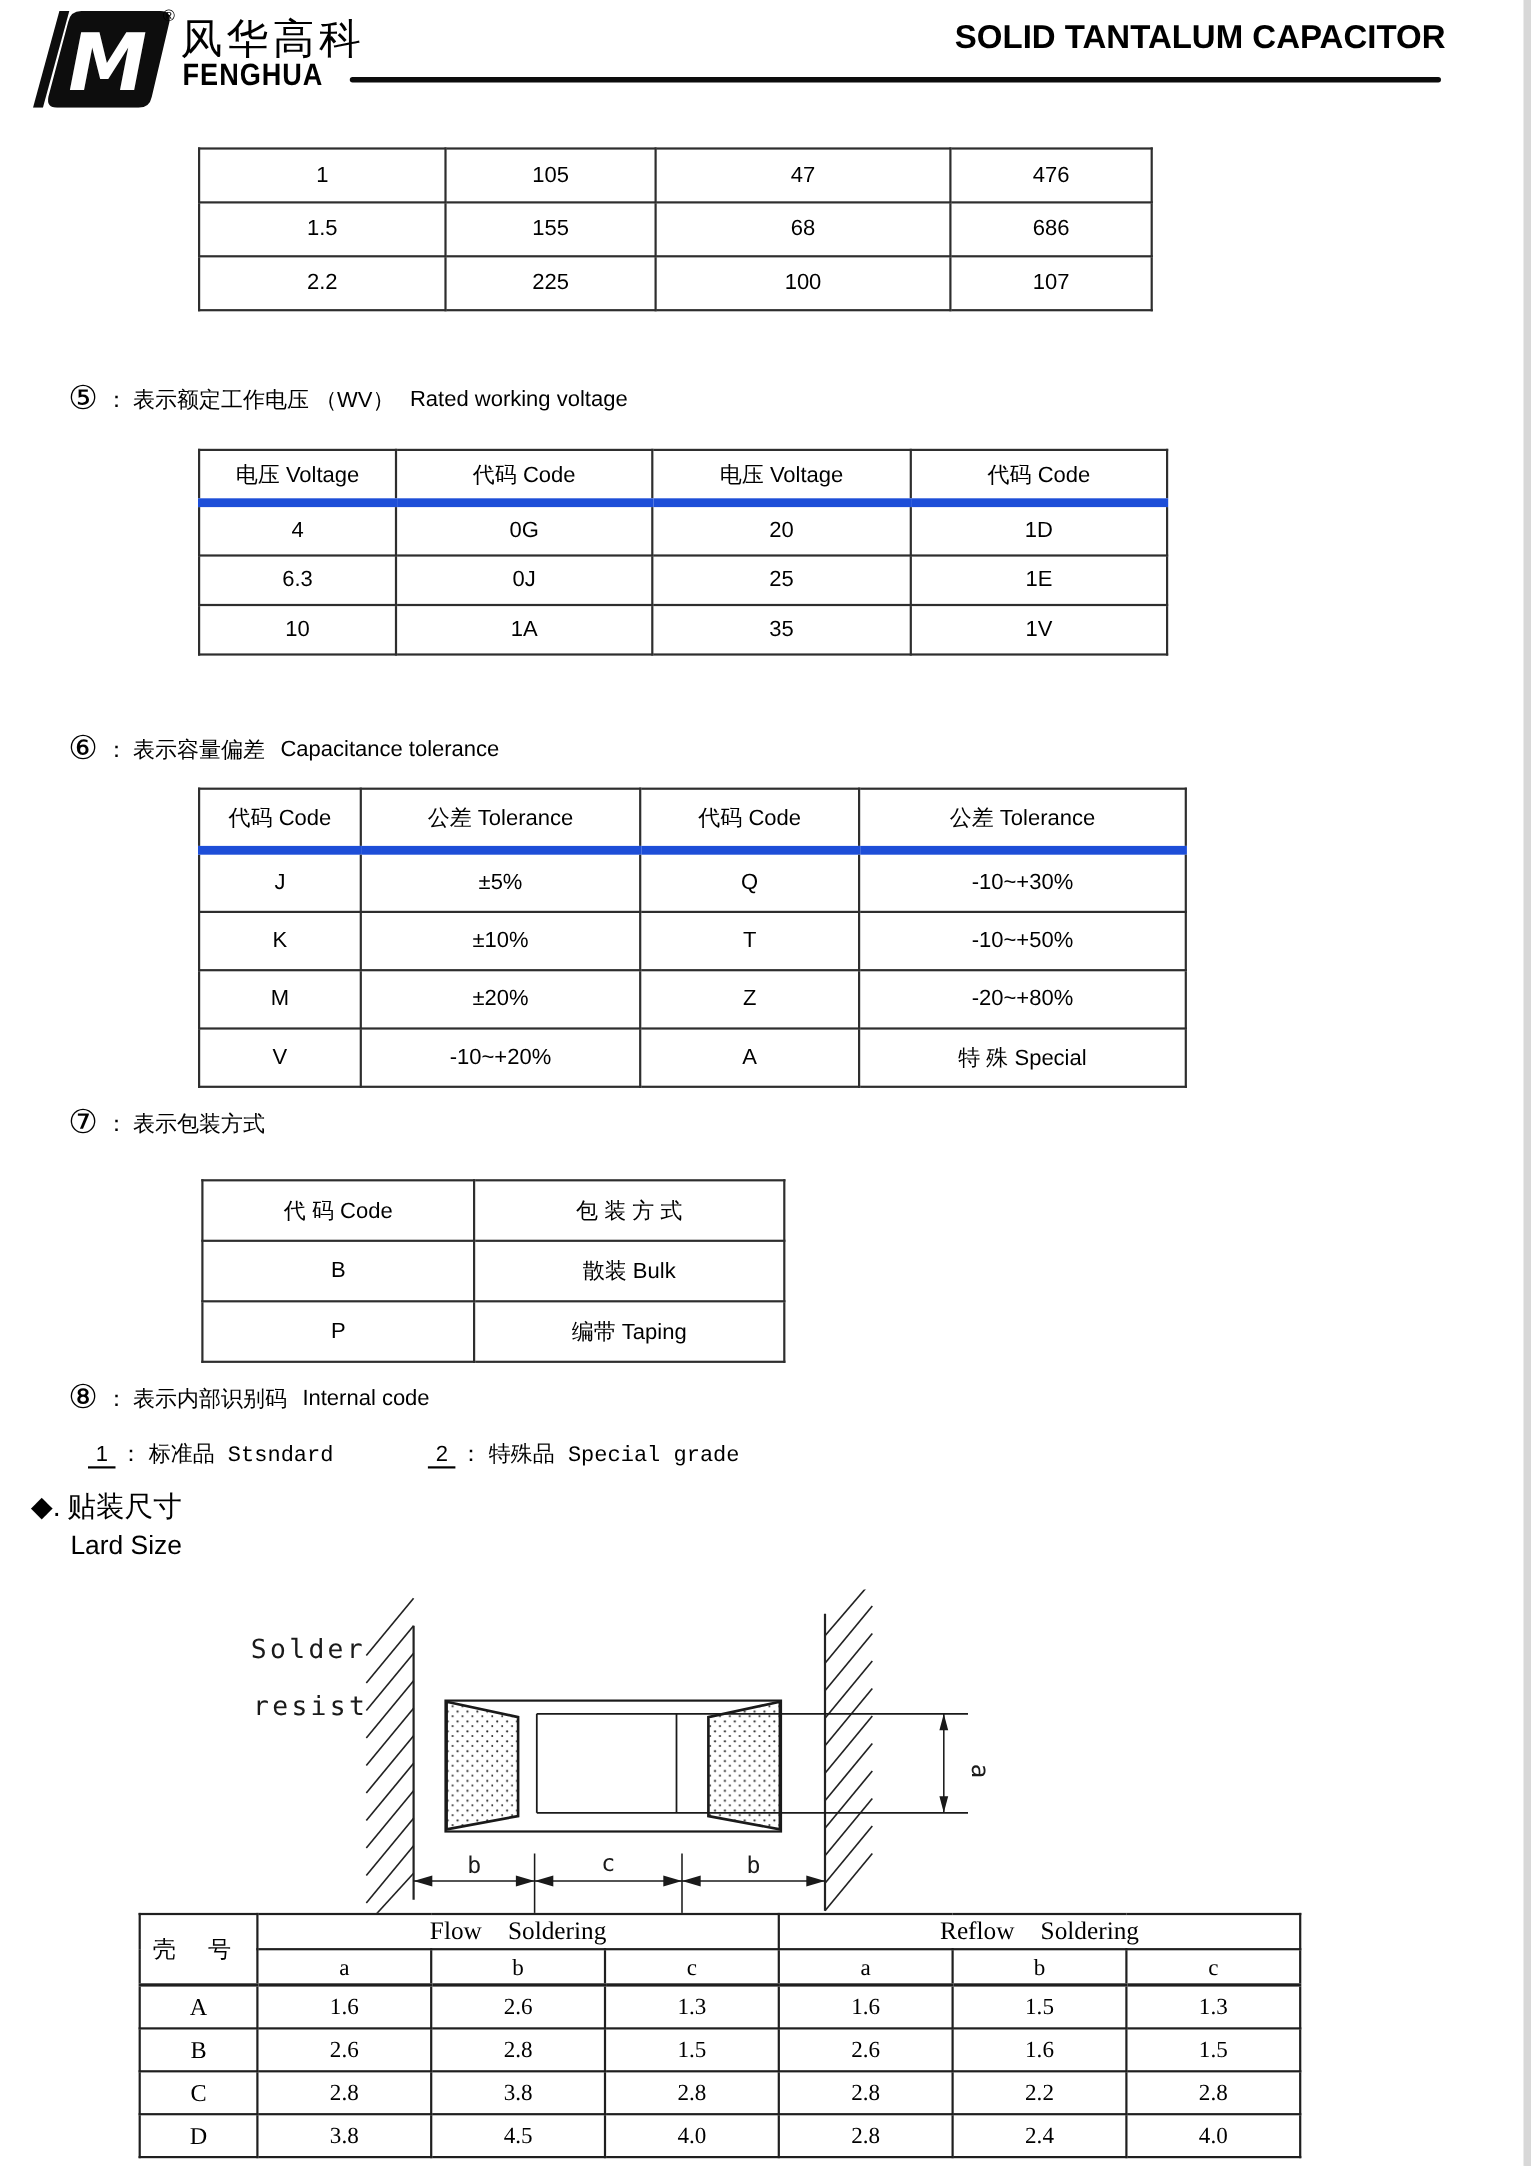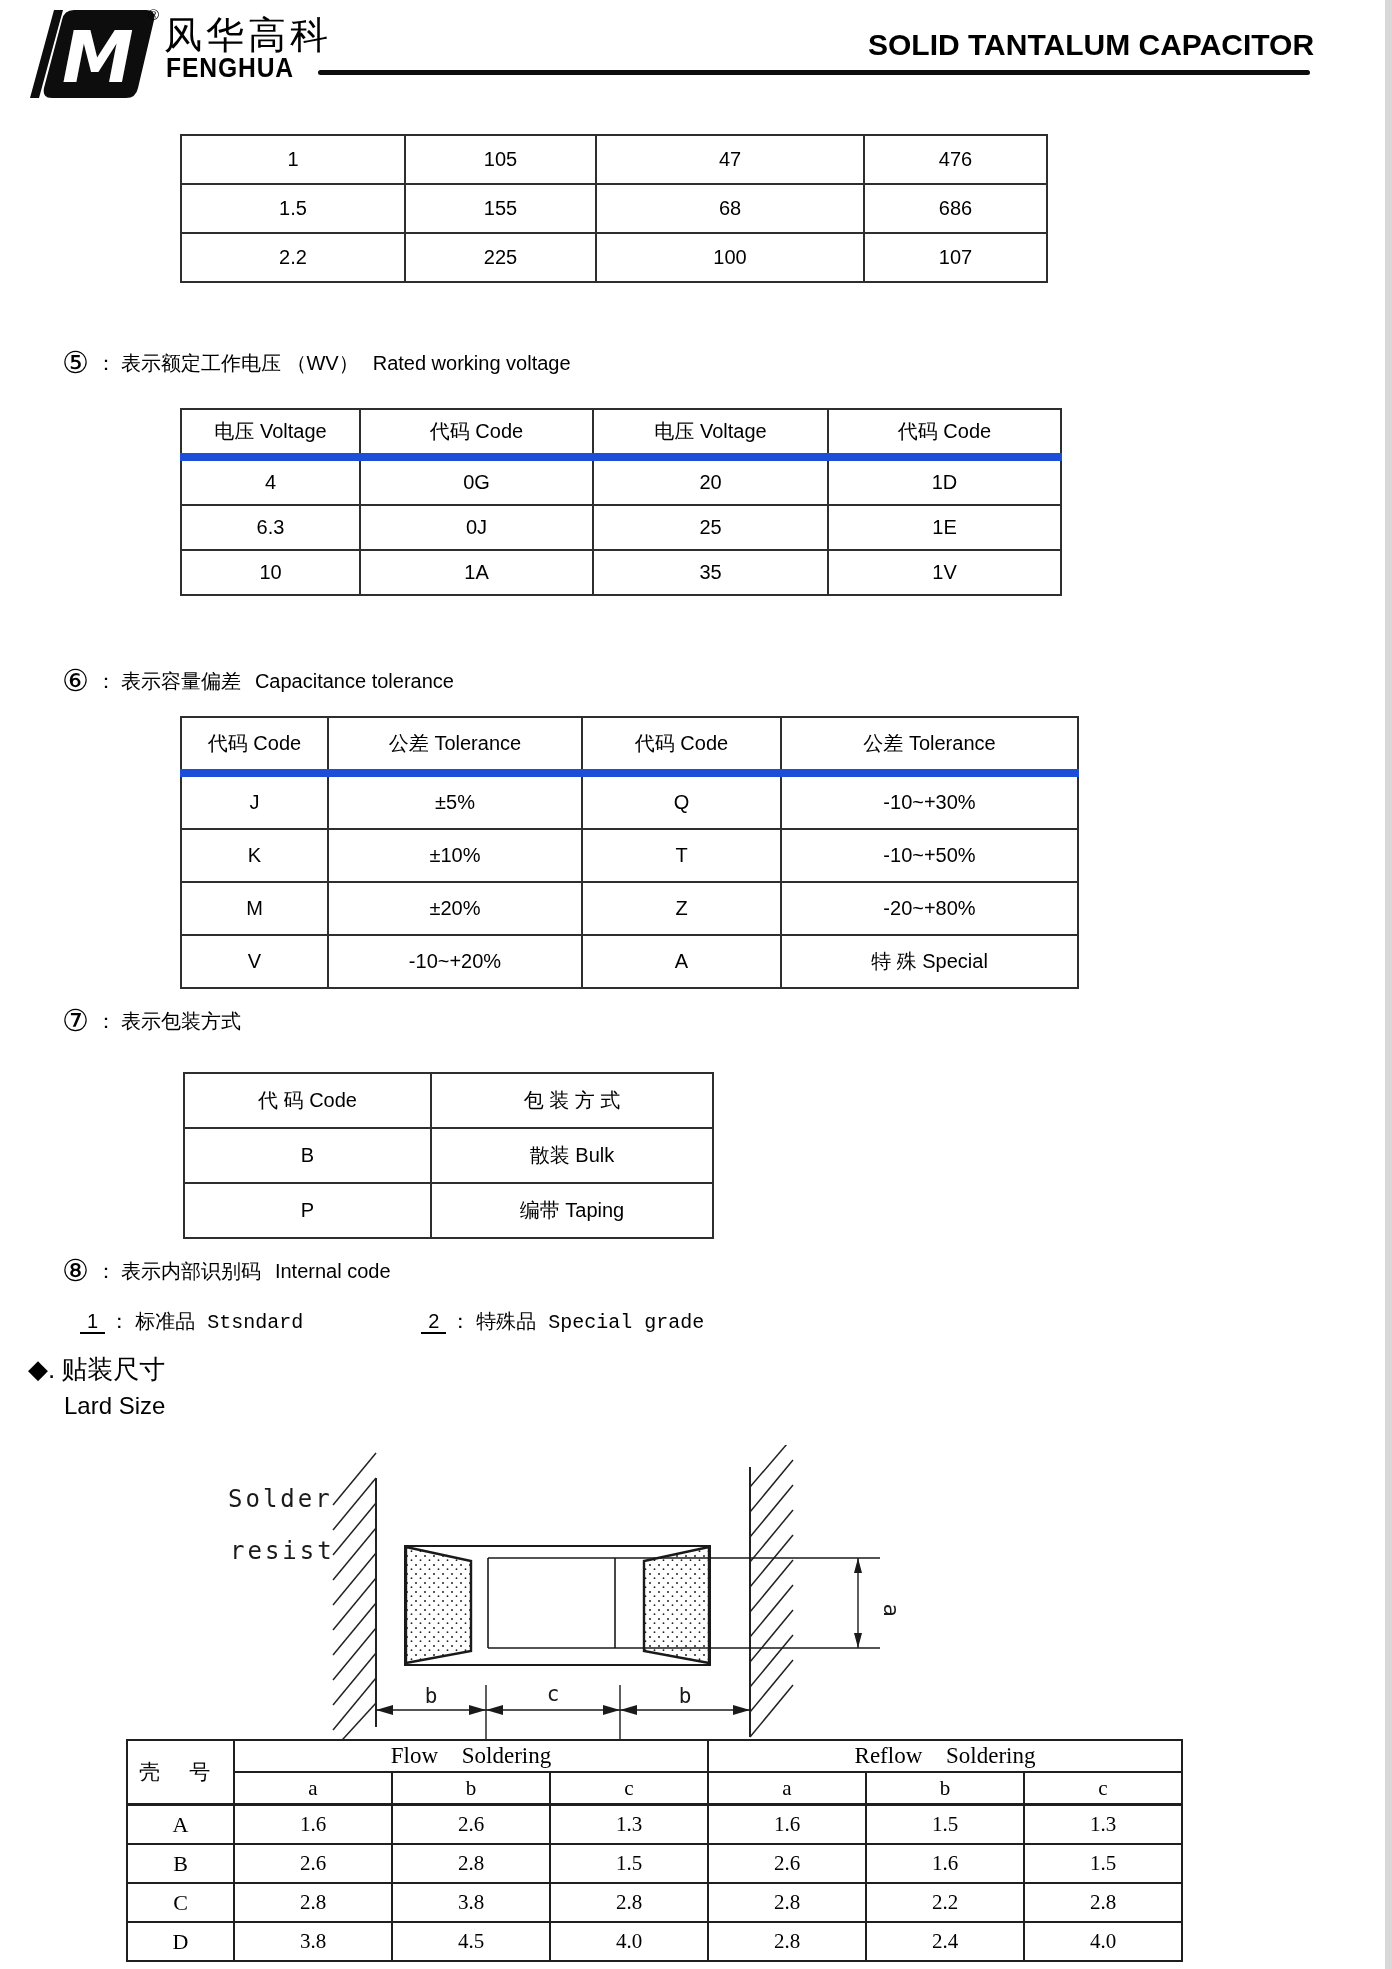--- a/index.html
+++ b/index.html
@@ -4,21 +4,21 @@
 <style>
   html,body{margin:0;padding:0;background:#ffffff;}
   .page{position:relative;width:1392px;height:1969px;background:#fff;overflow:hidden;
         font-family:"Liberation Sans","DejaVu Sans",sans-serif;color:#000;}
   .abs{position:absolute;}
   
   .brand-cn{left:164px;top:10px;font-size:38px;font-weight:normal;letter-spacing:4px;white-space:nowrap;}
   .brand-en{left:166px;top:52px;font-size:28px;font-weight:bold;letter-spacing:1px;
             transform:scaleX(.88);transform-origin:left;}
   .reg-mark{left:148px;top:6px;font-size:15px;}
-  .doc-title{left:868px;top:28px;font-size:30px;font-weight:bold;white-space:nowrap;}
+  .doc-title{left:868px;top:18px;font-size:30px;font-weight:bold;white-space:nowrap;}
   .header-rule{left:318px;top:70px;width:992px;height:5px;background:#0c0c0c;border-radius:3px;}
   .page-edge{right:0;top:0;width:7px;height:100%;background:#d8d8d8;}
   
   .tbl{position:absolute;border-collapse:collapse;table-layout:fixed;background:#fff;}
   .tbl td,.tbl th{border:2px solid #2e2e2e;text-align:center;vertical-align:middle;
                   font-weight:400;font-size:20px;color:#000;padding:0;white-space:nowrap;}
   .volt tr.hd th,.tol tr.hd th{border-bottom:8px solid #1d4ed8;}
   .cap td{height:47px;}
   .volt th,.volt td{height:43px;}
   .tol th,.tol td{height:51px;}
@@ -36,21 +36,21 @@
        white-space:nowrap;font-size:20px;}
   .sec .circ{font-size:30px;line-height:1;margin-right:7px;font-family:"DejaVu Sans",sans-serif;}
   .sec .sep{margin-right:5px;}
   .sec .en{margin-left:14px;}
   
   .codes{position:absolute;left:80px;top:1308px;font-size:20px;white-space:nowrap;
          display:flex;align-items:center;}
   .codes .u{border-bottom:2px solid #000;padding:0 7px;}
   .codes .sep2{margin:0 6px 0 4px;}
   .codes .en{margin-left:12px;font-family:Liberation Mono, monospace;}
-  .codes .item2{margin-left:118px;}
+  .codes .item2{margin-left:86px;}
   
   .land-cn{left:28px;top:1352px;font-size:26px;white-space:nowrap;}
   .land-cn .gap{margin-left:6px;}
   .land-en{left:64px;top:1392px;font-size:24px;}
   .diagram{left:180px;top:1445px;}
 </style>
 </head>
 <body>
 
 <div class="page">

